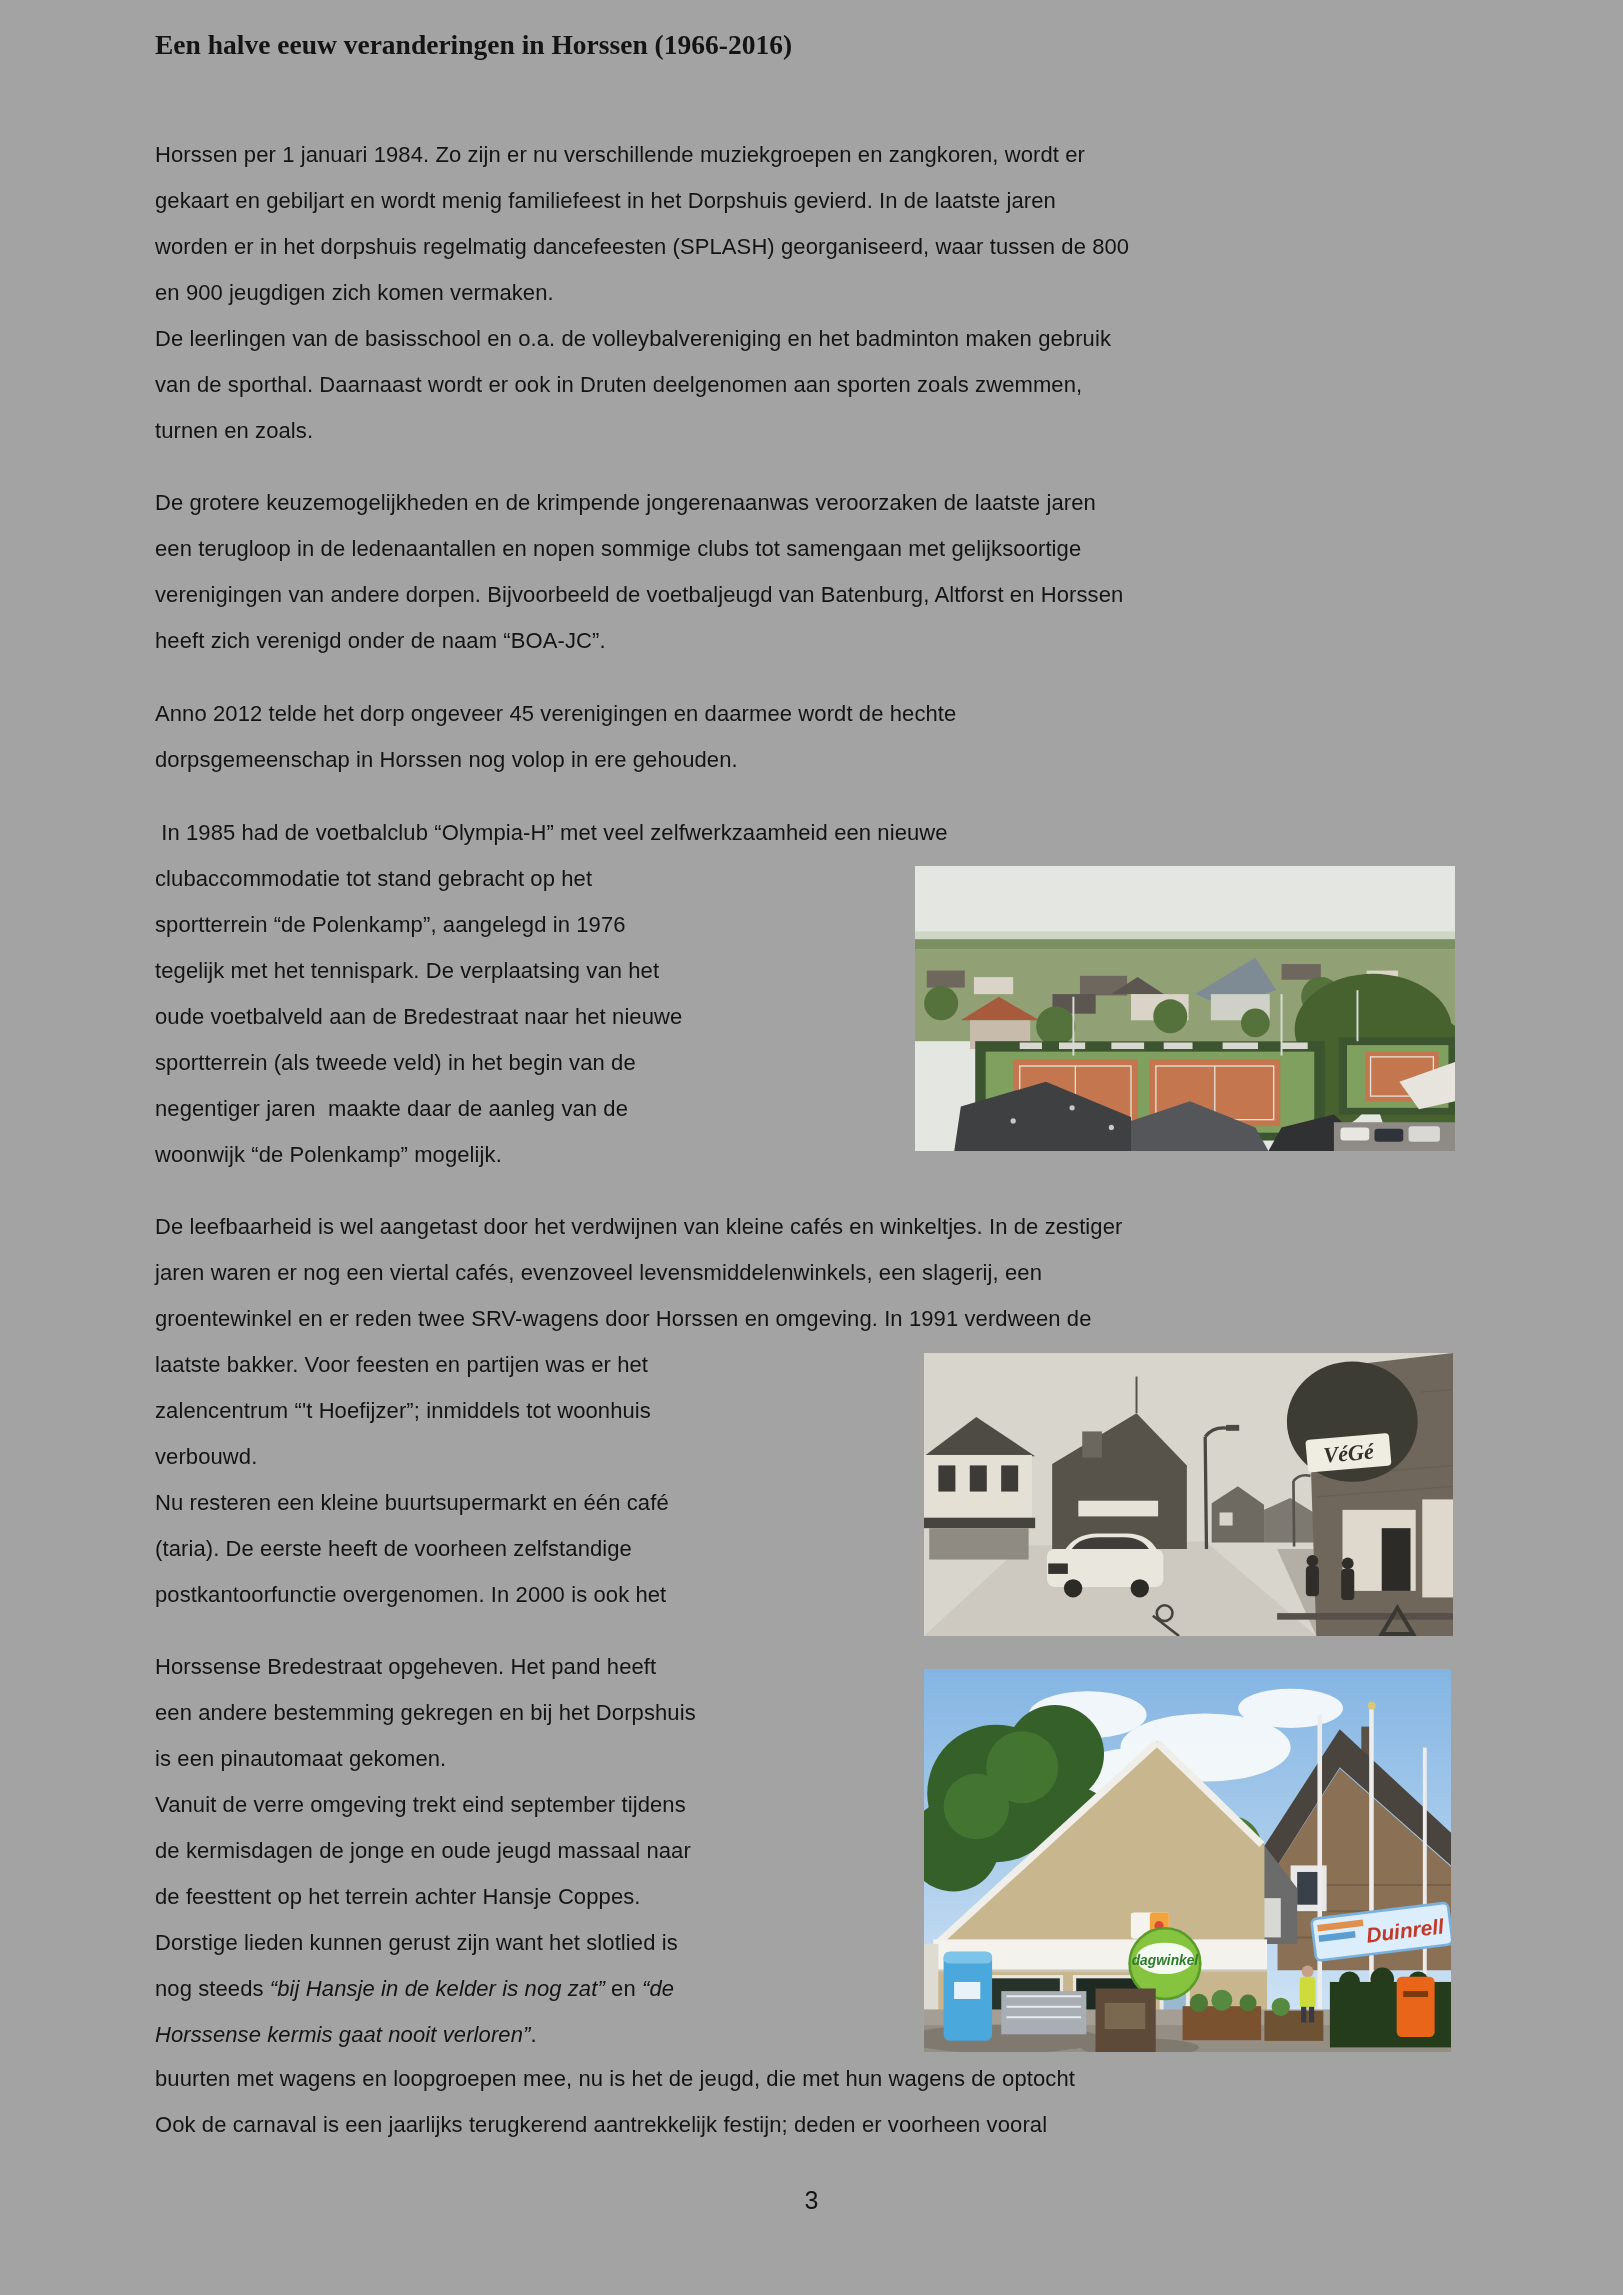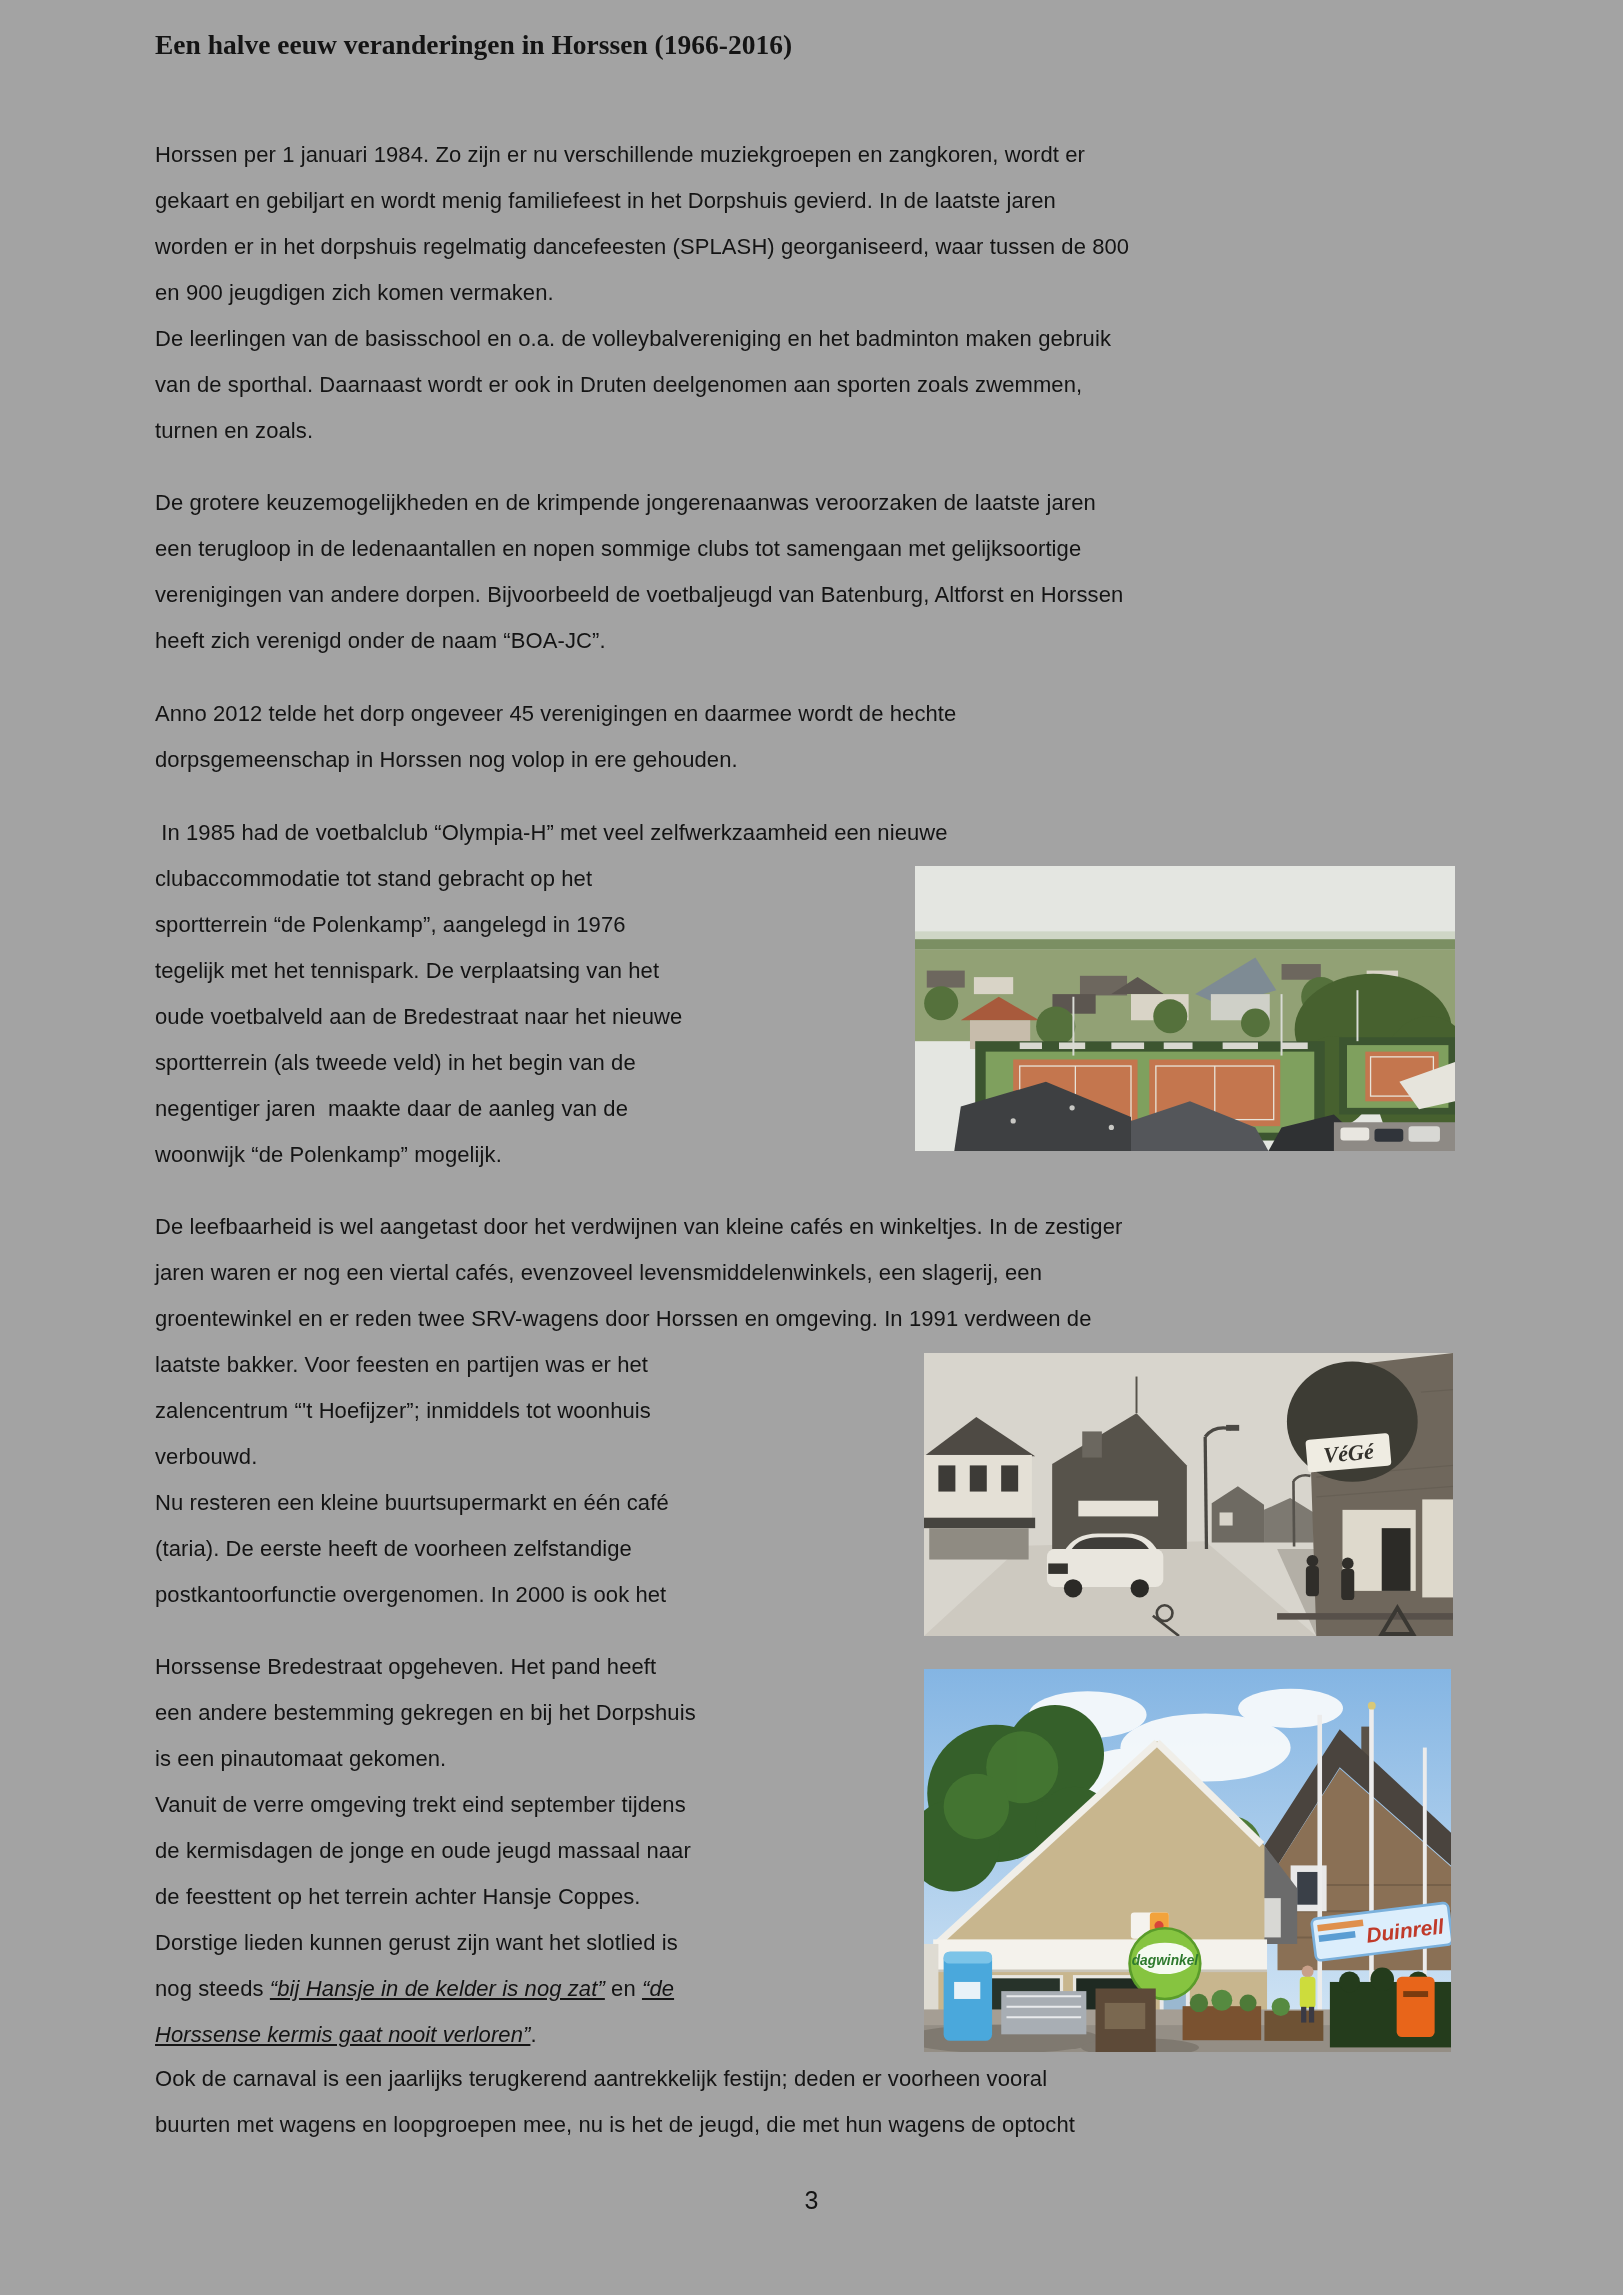--- a/index.html
+++ b/index.html
@@ -7,21 +7,21 @@
     position:relative; width:1623px; height:2295px; background:#a3a3a3;
     font-family:"Liberation Sans", sans-serif; color:#141414; overflow:hidden;
   }
   .title {
     position:absolute; left:155px; top:29px;
     font-family:"Liberation Serif", serif; font-weight:bold; font-size:27.5px;
     white-space:pre;
   }
   .para { position:absolute; left:155px; }
   .line { height:46px; line-height:46px; font-size:22px; letter-spacing:0.1px; white-space:pre; }
-  .it { font-style:italic;text-decoration:underline; }
+  .it { font-style:italic; }
   .pagenum {
     position:absolute; left:0; top:2186px; width:1623px; text-align:center;
     font-size:25px;
   }
   .photo { position:absolute; overflow:hidden; }
   .photo svg { display:block; width:100%; height:100%; }
   .svgtext { font-family:"Liberation Serif", serif; font-weight:bold; }
 </style>
 </head>
 <body>
@@ -81,22 +81,22 @@
     <div class="line">is een pinautomaat gekomen.</div>
     <div class="line">Vanuit de verre omgeving trekt eind september tijdens</div>
     <div class="line">de kermisdagen de jonge en oude jeugd massaal naar</div>
     <div class="line">de feesttent op het terrein achter Hansje Coppes.</div>
     <div class="line">Dorstige lieden kunnen gerust zijn want het slotlied is</div>
     <div class="line"><span>nog steeds </span><span class="it">“bij Hansje in de kelder is nog zat”</span><span> en </span><span class="it">“de</span></div>
     <div class="line"><span class="it">Horssense kermis gaat nooit verloren”</span><span>.</span></div>
   </div>
 
   <div class="para" style="top:2056px">
+    <div class="line">buurten met wagens en loopgroepen mee, nu is het de jeugd, die met hun wagens de optocht</div>
     <div class="line">Ook de carnaval is een jaarlijks terugkerend aantrekkelijk festijn; deden er voorheen vooral</div>
-    <div class="line">buurten met wagens en loopgroepen mee, nu is het de jeugd, die met hun wagens de optocht</div>
   </div>
 
   <div class="photo" style="left:915px; top:866px; width:540px; height:285px">
     <svg viewBox="0 0 825 436" preserveAspectRatio="none">
       <rect width="825" height="436" fill="#e4e6e1"></rect>
       <rect y="100" width="825" height="30" fill="#cfd6c6"></rect>
       <rect y="112" width="825" height="16" fill="#7b8f63"></rect>
       <rect y="128" width="825" height="140" fill="#92a175"></rect>
       <g fill="#6d675e">
         <rect x="18" y="160" width="58" height="26"></rect>

